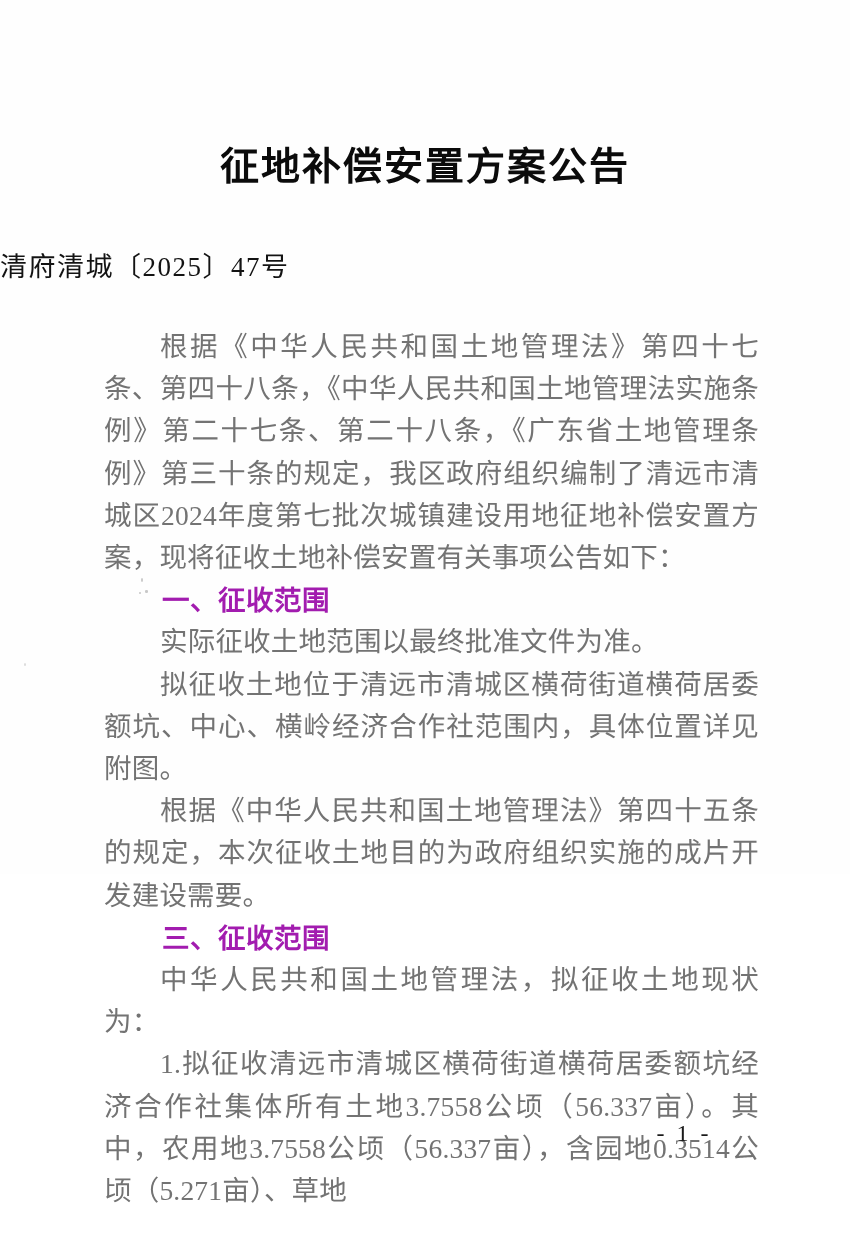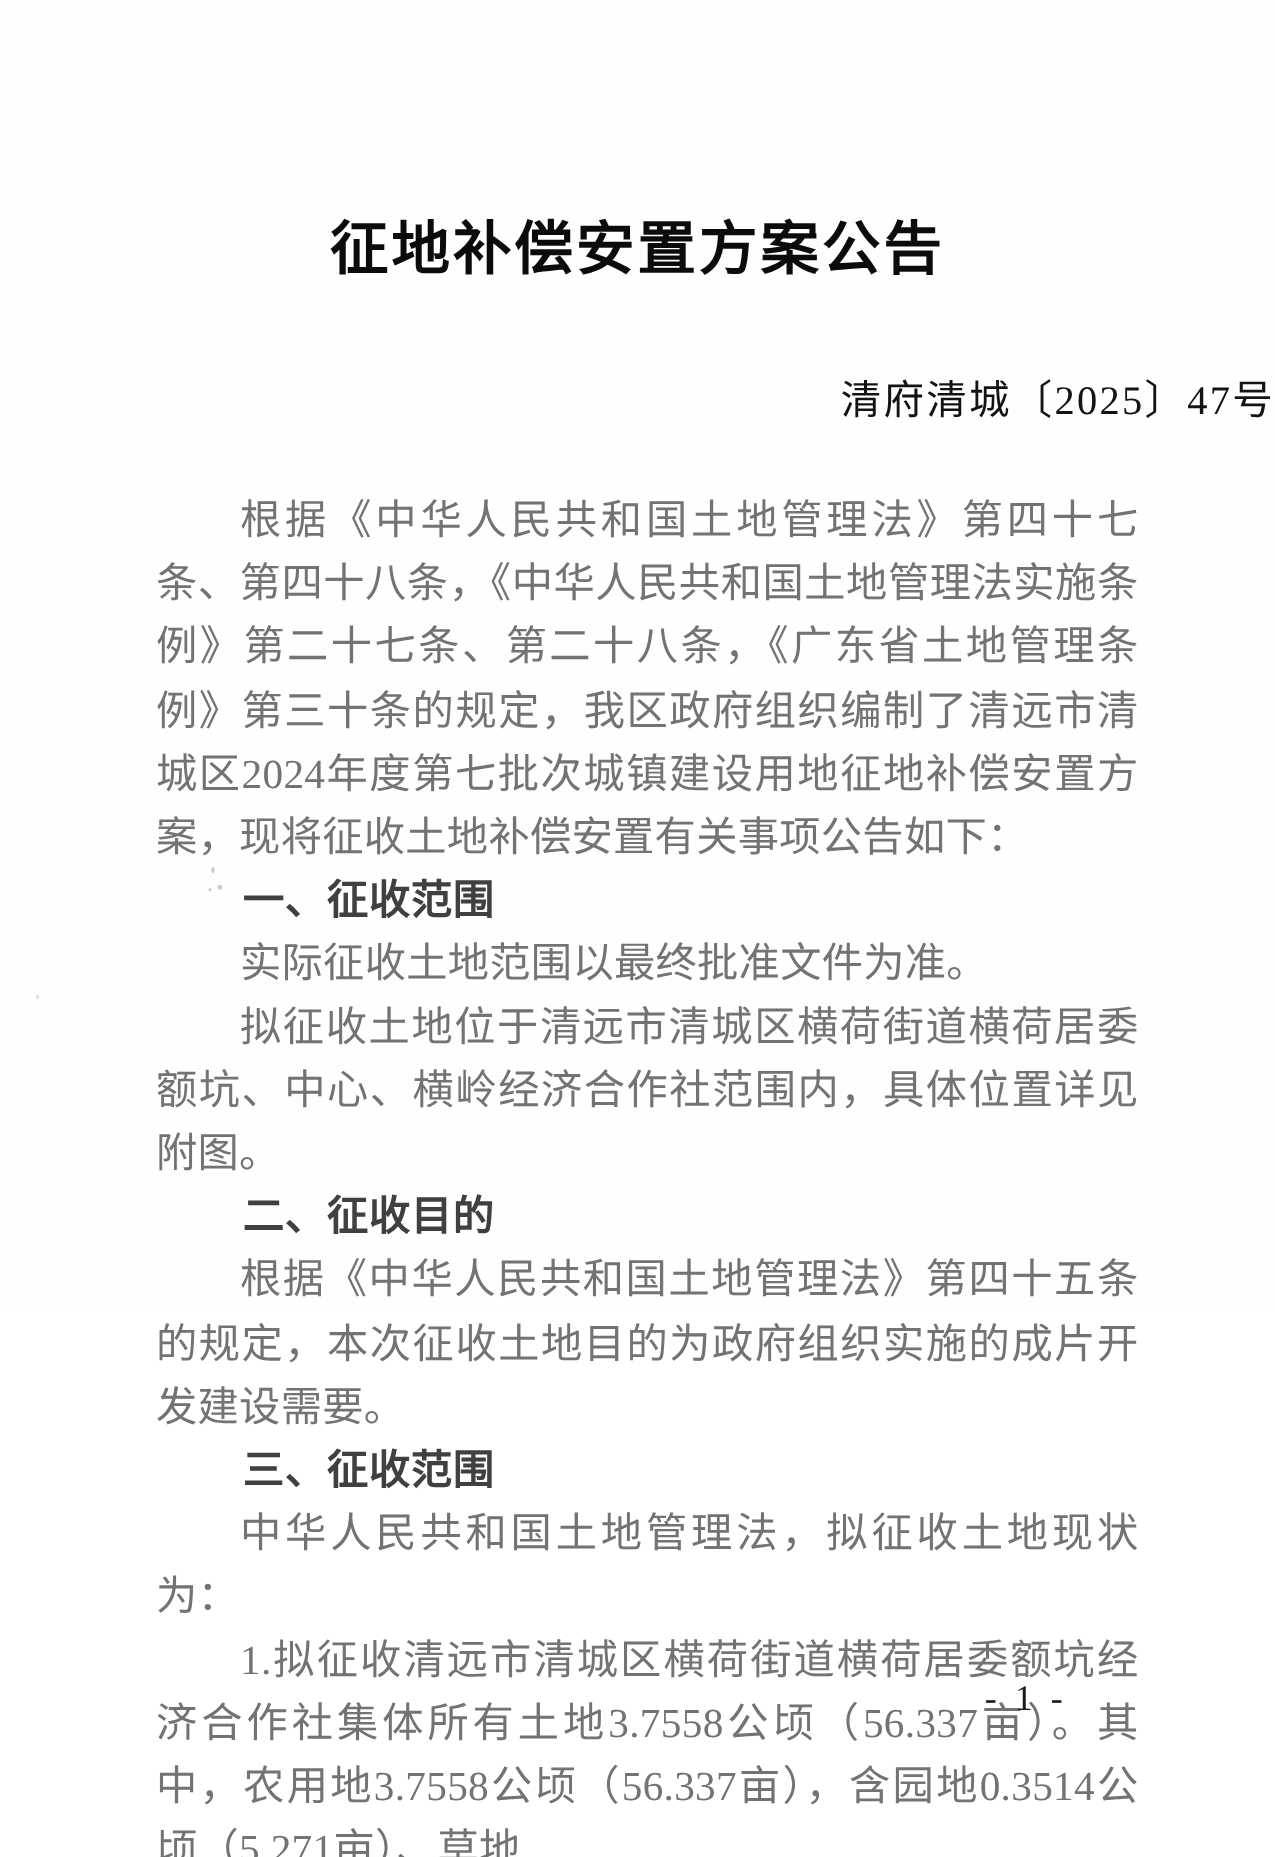--- a/index.html
+++ b/index.html
@@ -41,21 +41,21 @@
     line-height: 1.2;
     white-space: nowrap;
   }
 
   
   .doc-number {
     position: absolute;
     top: 245px;
     left: 0;
     width: 850px;
-    text-align: right;
+    text-align: left;
     font-family: "Liberation Serif", "DejaVu Serif", serif;
     font-size: 27px;
     letter-spacing: 1.5px;
     color: #131313;
     white-space: nowrap;
   }
 
   
   .body-block {
     position: absolute;
@@ -79,21 +79,21 @@
 
   .para.indent {
     text-indent: 56px;
   }
 
   .heading {
     font-family: "DejaVu Sans", "Liberation Sans", sans-serif;
     font-weight: bold;
     font-size: 27.5px;
     line-height: 42.2px;
-    color: #404040;
+    color: #a21caf;
     text-indent: 58px;
     letter-spacing: 0.5px;
     margin: 0;
   }
 
   
   .page-number {
     position: absolute;
     top: 1120px;
     left: 0;
@@ -136,21 +136,20 @@
   <div class="body-block">
 
     <p class="para indent">根据《中华人民共和国土地管理法》第四十七条、第四十八条，《中华人民共和国土地管理法实施条例》第二十七条、第二十八条，《广东省土地管理条例》第三十条的规定，我区政府组织编制了清远市清城区2024年度第七批次城镇建设用地征地补偿安置方案，现将征收土地补偿安置有关事项公告如下：</p>
 
     <p class="heading">一、征收范围</p>
 
     <p class="para indent">实际征收土地范围以最终批准文件为准。</p>
 
     <p class="para indent">拟征收土地位于清远市清城区横荷街道横荷居委额坑、中心、横岭经济合作社范围内，具体位置详见附图。</p>
 
-    <p class="heading">二、征收目的</p>
 
     <p class="para indent">根据《中华人民共和国土地管理法》第四十五条的规定，本次征收土地目的为政府组织实施的成片开发建设需要。</p>
 
     <p class="heading">三、征收范围</p>
 
     <p class="para indent">中华人民共和国土地管理法，拟征收土地现状为：</p>
 
     <p class="para indent">1.拟征收清远市清城区横荷街道横荷居委额坑经济合作社集体所有土地3.7558公顷（56.337亩）。其中，农用地3.7558公顷（56.337亩），含园地0.3514公顷（5.271亩）、草地</p>
 
   </div>

